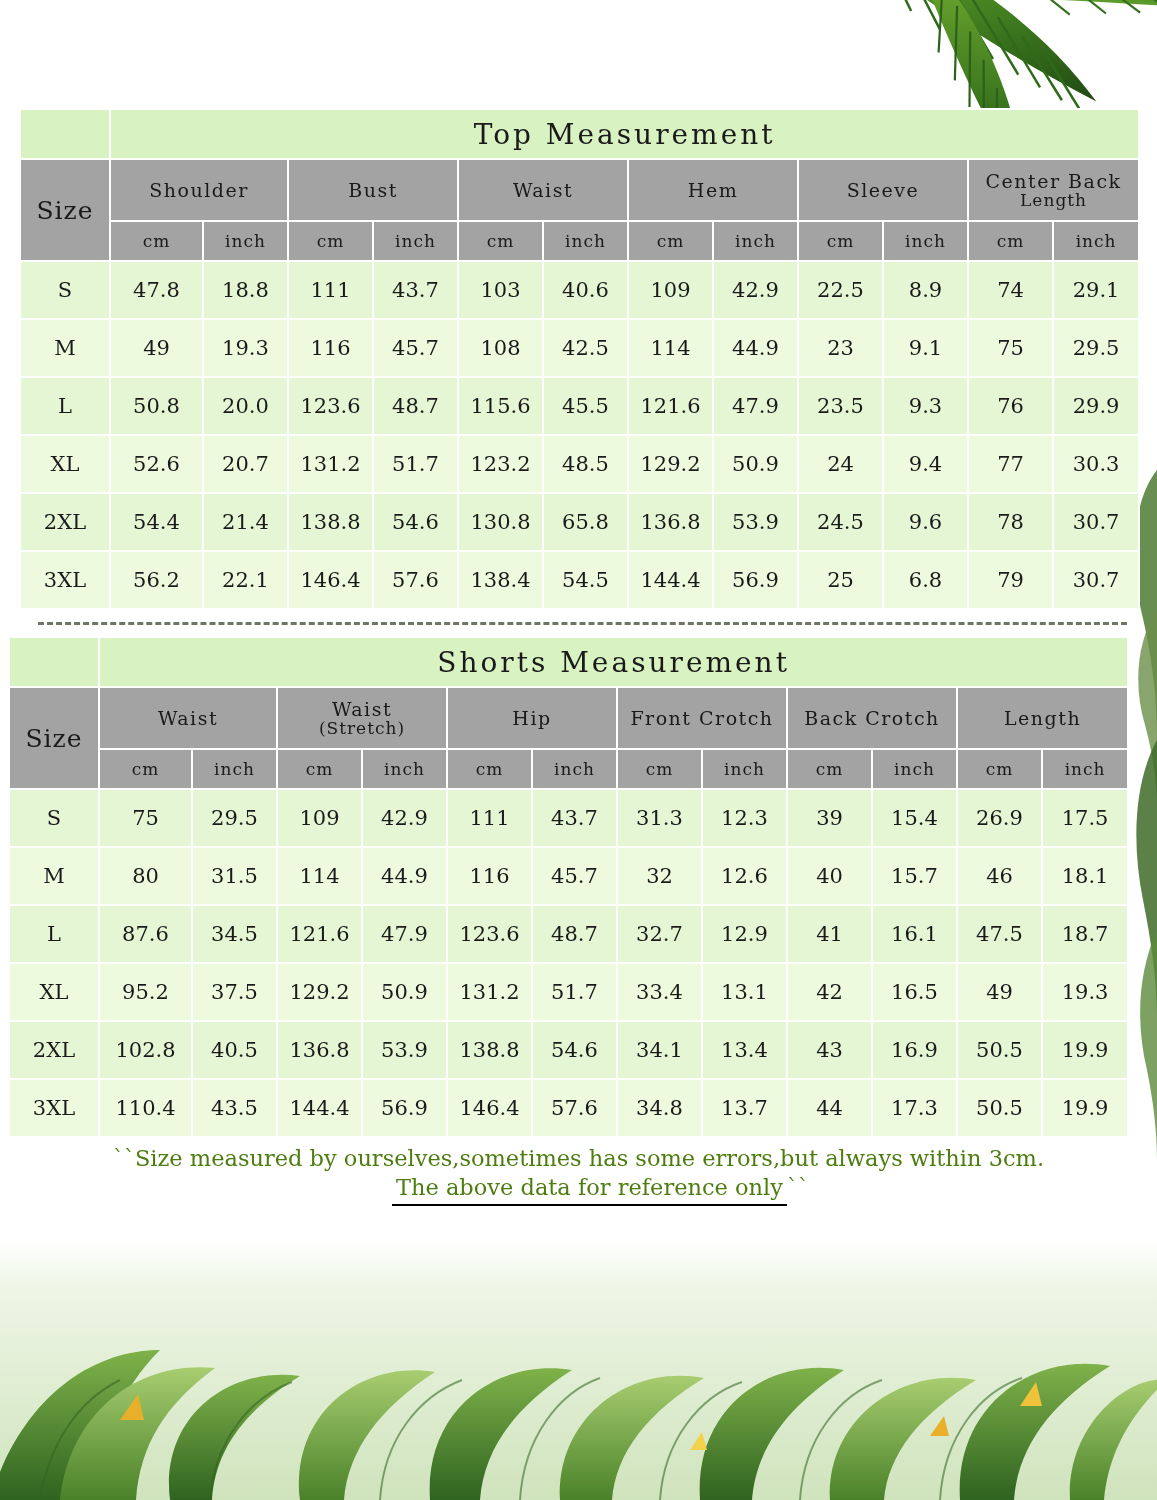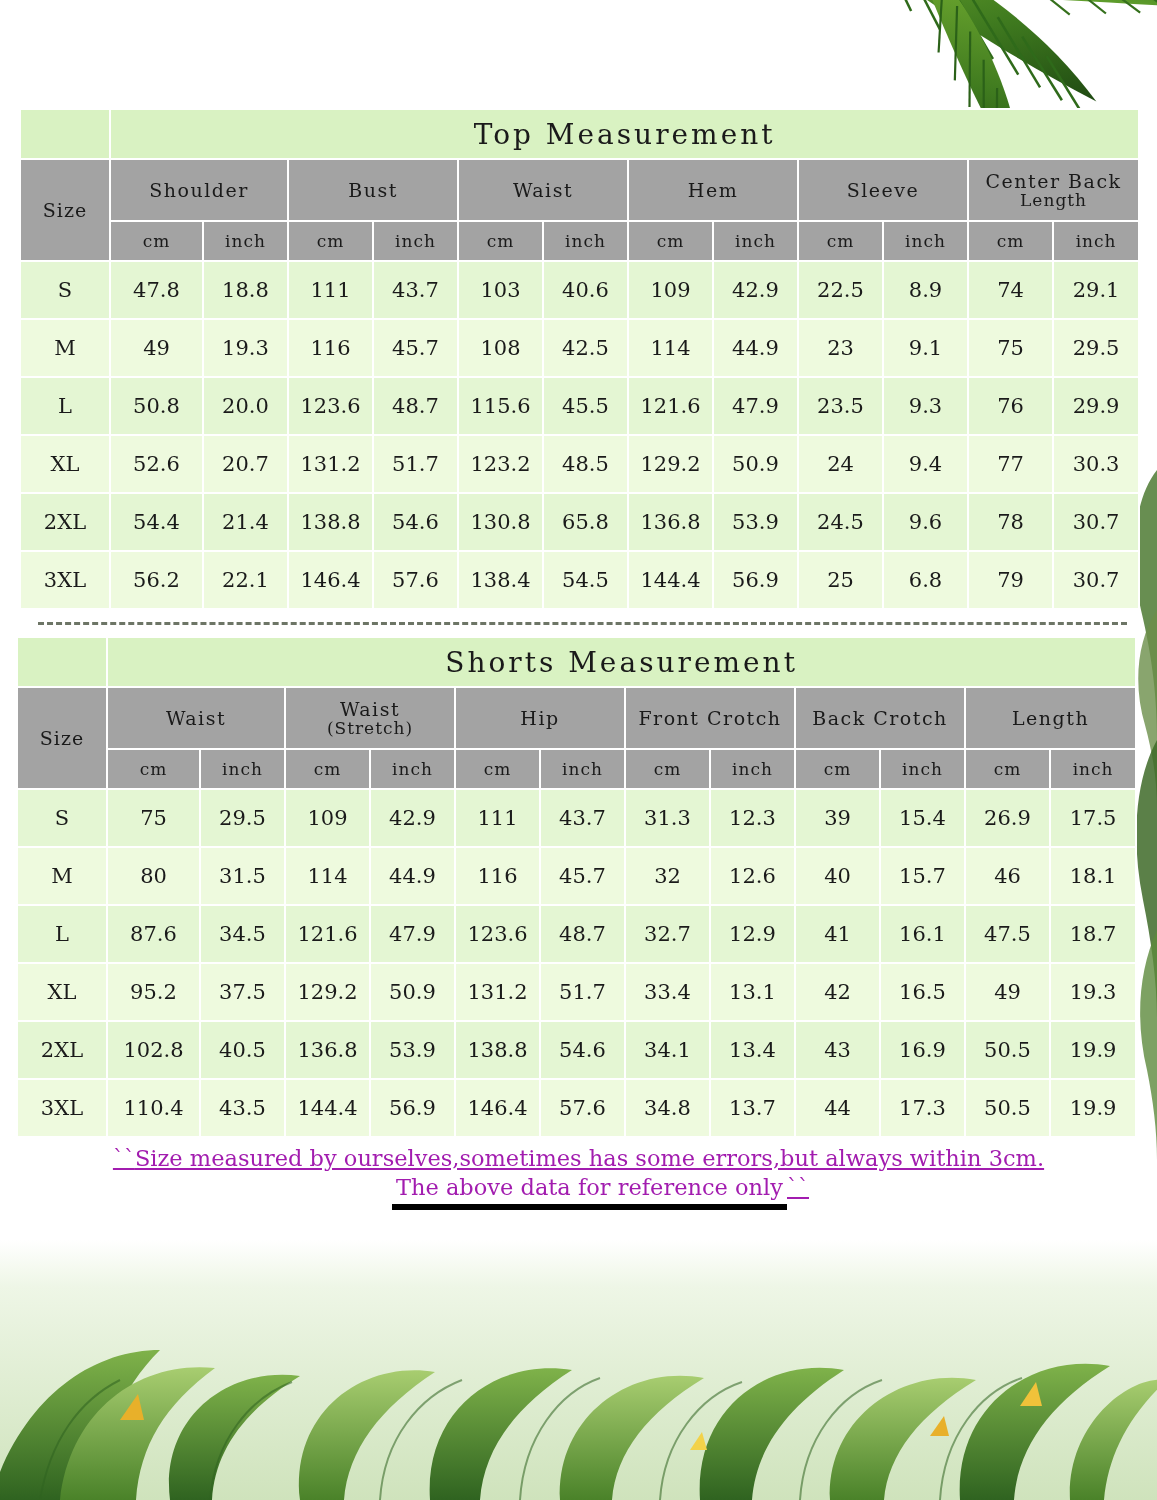--- a/index.html
+++ b/index.html
@@ -91,21 +91,21 @@
     height: 38px;
   }
   .size-label {
     font-size: 27px;
   }
   .data-row td {
     font-size: 21px;
     height: 56px;
   }
   .grp-row td.size-corner {
-    font-size: 19px;
+    font-size: 25px;
     letter-spacing: 1px;
   }
   .sub2 {
     display: block;
     font-size: 17px;
     line-height: 1.05;
     letter-spacing: 1px;
   }
 
   
@@ -117,31 +117,30 @@
     content: "";
     position: absolute;
     left: 38px;
     right: 30px;
     top: 12px;
     border-top: 3px dashed #6d7566;
   }
 
   .footnote {
     text-align: center;
-    color: #a21caf;
+    color: #4d7c0f;
     font-size: 22.5px;
     line-height: 1.28;
     margin-top: 6px;
     position: relative;
     z-index: 6;
-    text-decoration: underline;
   }
   .footnote .line2 {
     display: inline-block;
-    border-bottom: 6px solid #000000;
+    border-bottom: 2px solid #000000;
     padding: 0 4px 2px 4px;
     margin-left: 44px;
   }
   .tick {
     font-size: 22px;
   }
 </style>
 </head>
 <body>
 
@@ -424,21 +423,21 @@
             <td class="cell-body-alt">6.8</td>
             <td class="cell-body-alt">79</td>
             <td class="cell-body-alt">30.7</td>
           </tr>
         </tbody>
     </table>
   </div>
 
   <div class="divider"></div>
 
-  <div style="padding: 0 30px 0 8px; margin-left: 8px;">
+  <div style="padding: 0 30px 0 8px;">
     <table class="measure" id="shorts-table" style="width:1120px;">
       <colgroup>
         <col style="width:90px">
         <col style="width:93px">
           <col style="width:85px">
         <col style="width:85px">
           <col style="width:85px">
         <col style="width:85px">
           <col style="width:85px">
         <col style="width:85px">

